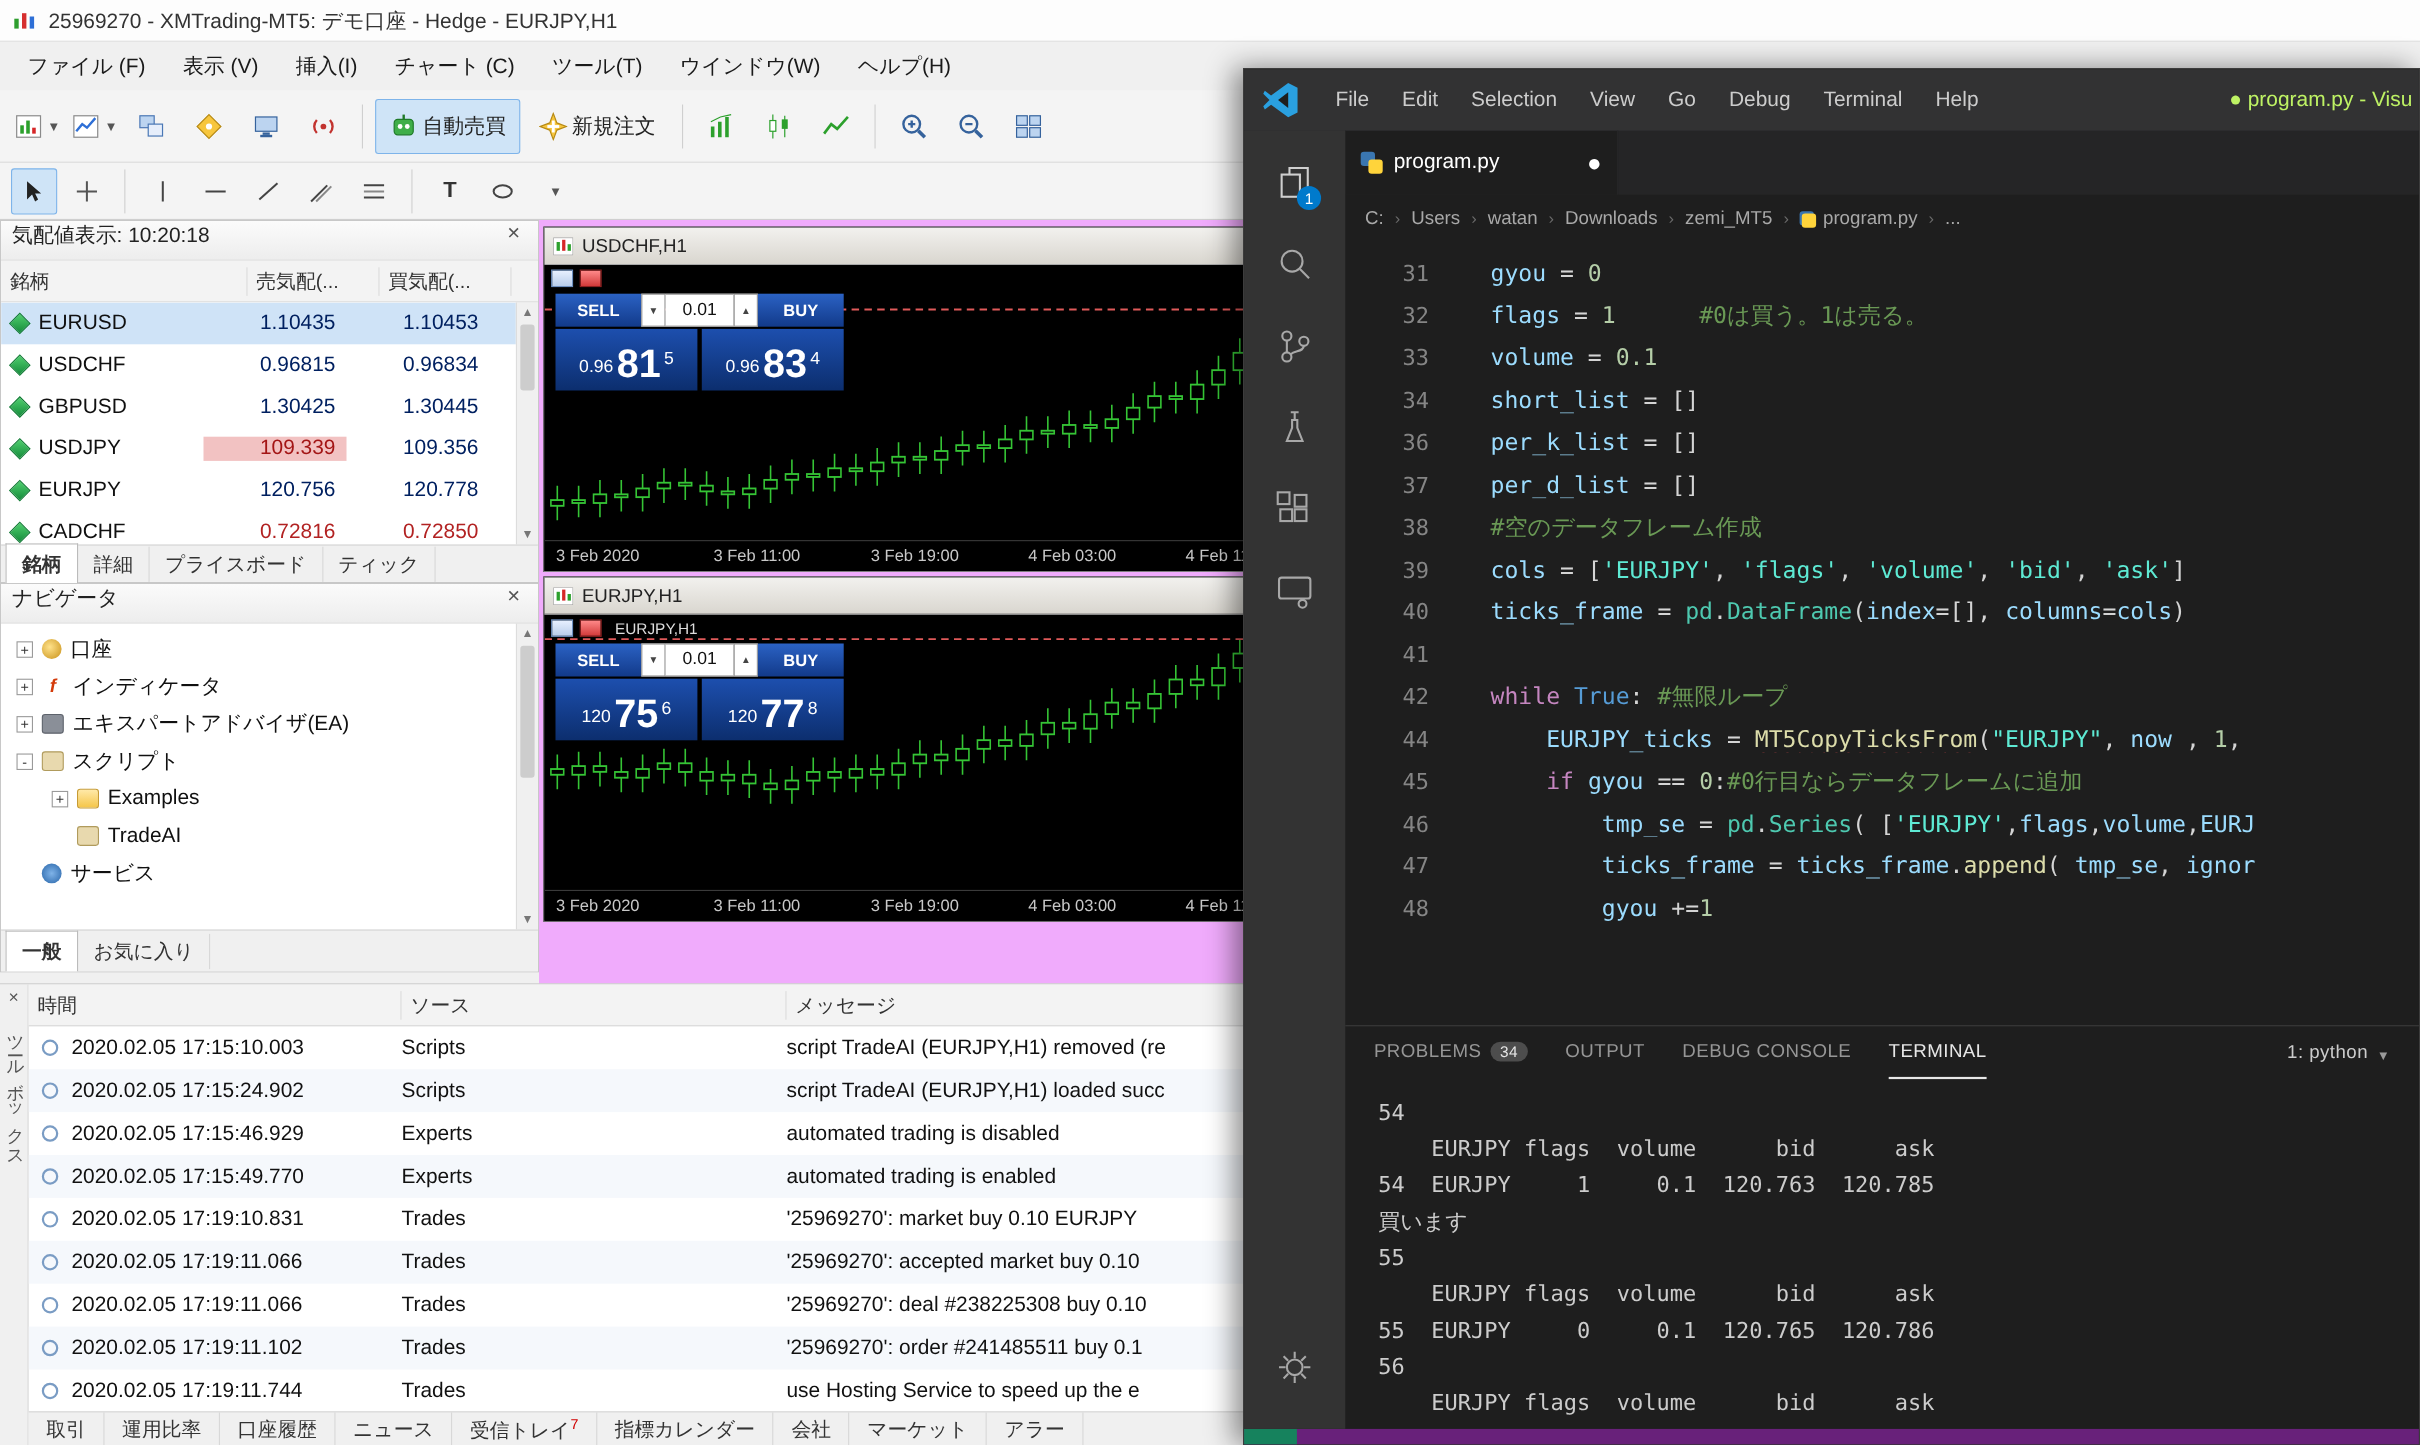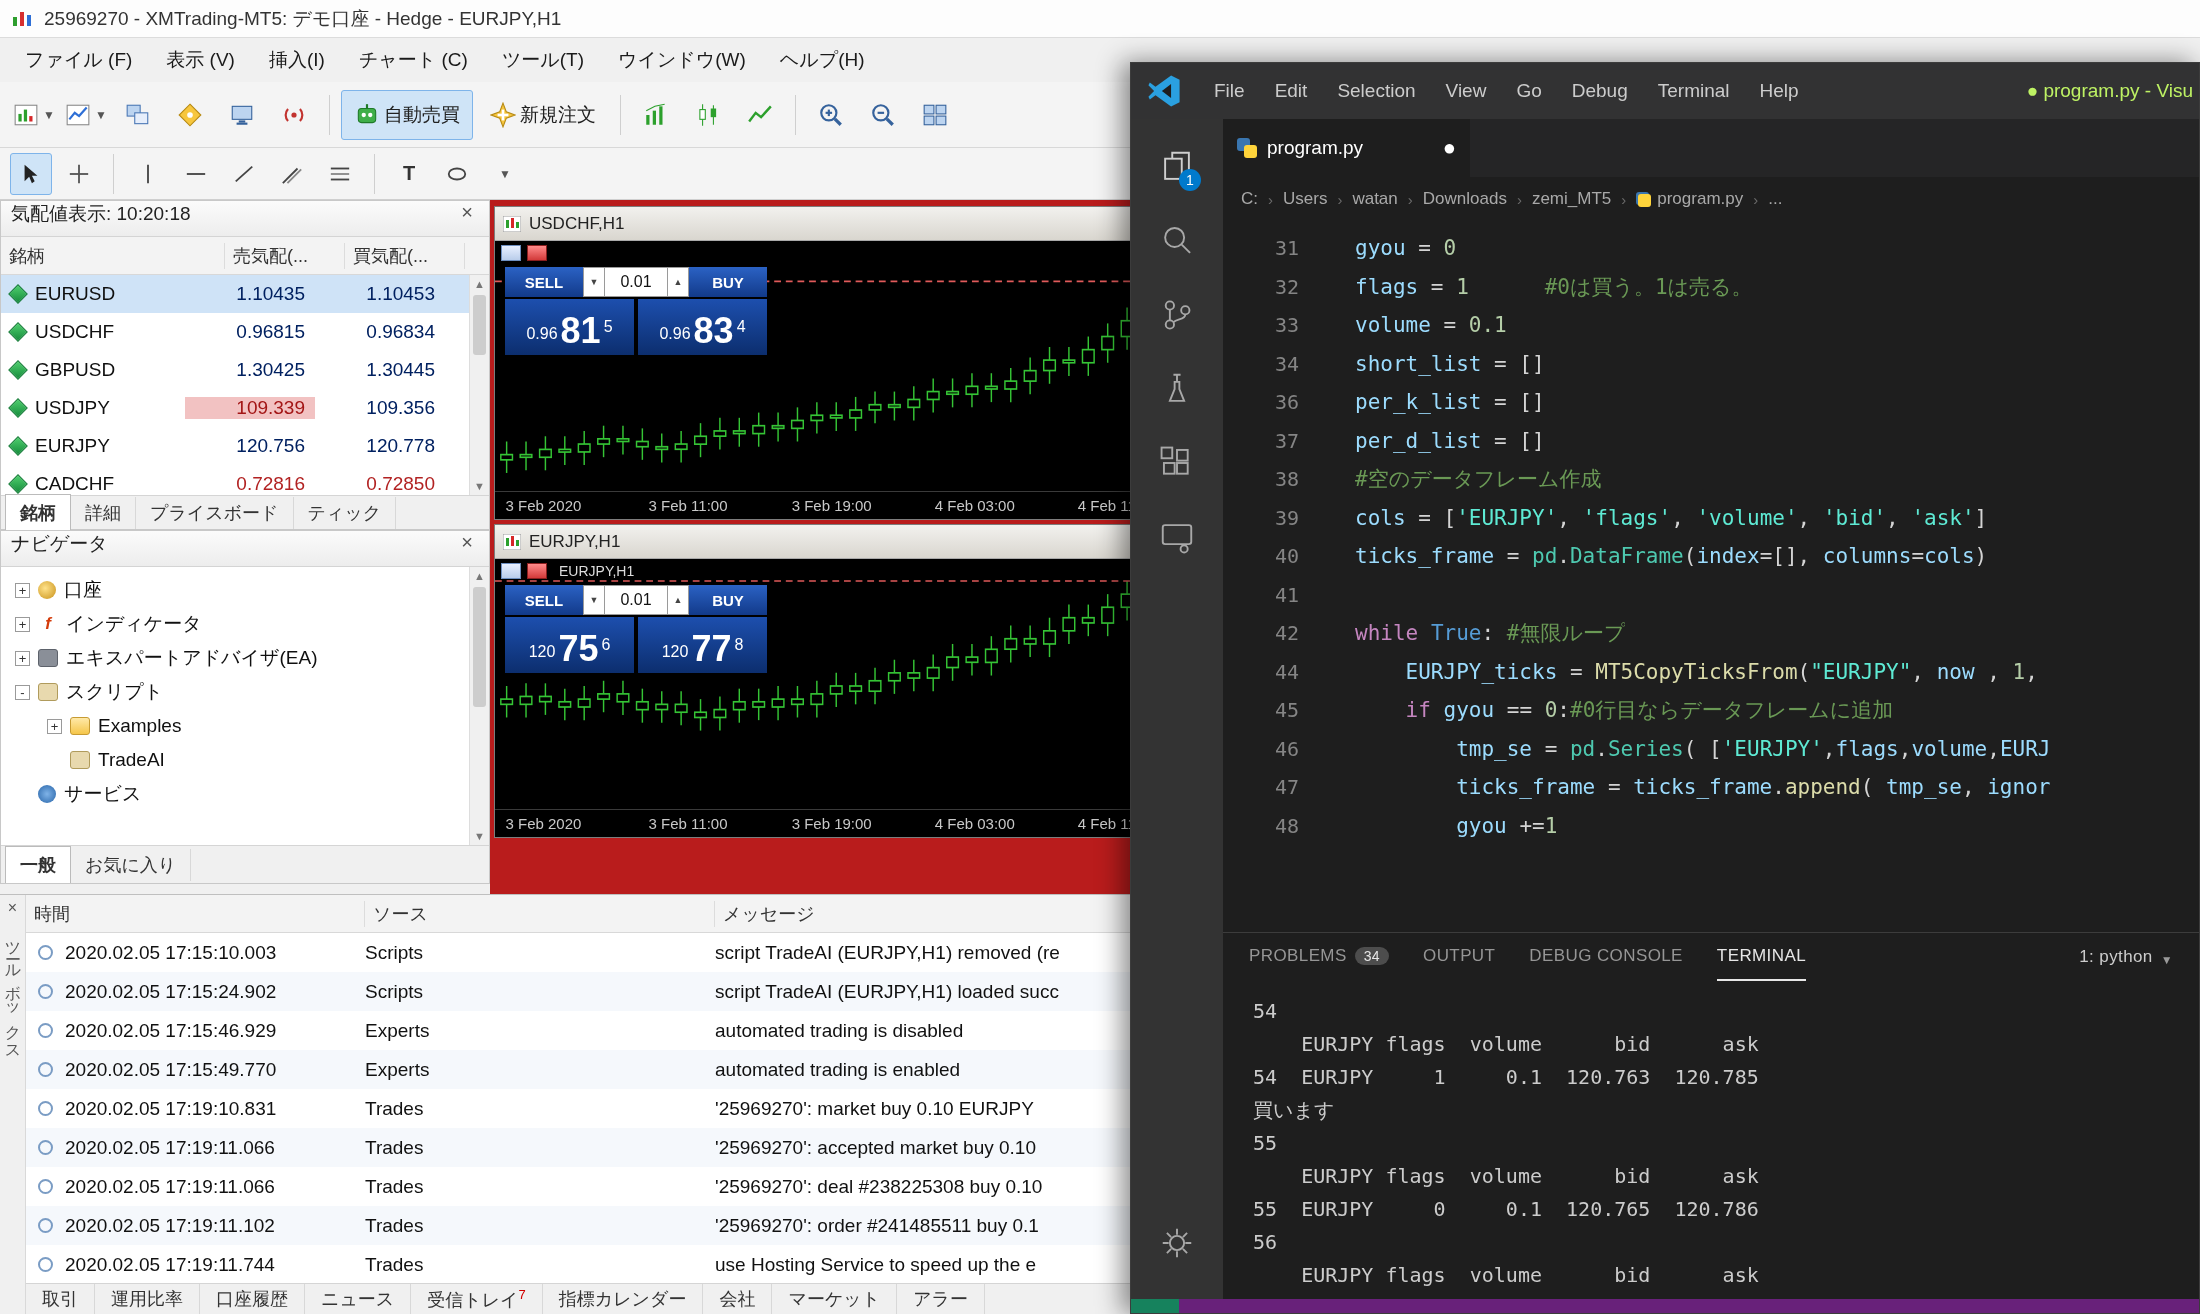--- a/index.html
+++ b/index.html
@@ -46,21 +46,21 @@
   .exp{width:15px;height:15px;border:1px solid #9a9a9a;background:#fff;font-size:13px;line-height:13px;text-align:center;color:#333;margin-right:8px;flex:none}
   .exp.none{visibility:hidden}
   .ni{width:20px;height:18px;margin-right:8px;border-radius:3px;flex:none}
   .ni-acc{background:radial-gradient(circle at 40% 40%,#ffe28a,#c89018);border-radius:50%;width:18px}
   .ni-ind{background:#fff;color:#d43b0a;font-style:italic;font-weight:bold;font-size:17px;line-height:18px;text-align:center}
   .ni-ea{background:#8a8f98;border:1px solid #5d626b}
   .ni-scr{background:#e8d9ae;border:1px solid #b09b5c}
   .ni-folder{background:linear-gradient(#ffe9a8,#f5c64a);border:1px solid #c79b33}
   .ni-gear{background:radial-gradient(circle,#7fb3e8,#2764a8);border-radius:50%;width:18px}
   
-  #charts{position:absolute;left:490px;top:200px;width:710px;height:836px;background:#b91c1c;overflow:hidden}
+  #charts{position:absolute;left:490px;top:200px;width:710px;height:836px;background:#f0abfc;overflow:hidden}
   .chart-win{position:absolute;left:4px;width:700px;height:314px;border:1px solid #7d7d7d;background:#000;display:flex;flex-direction:column}
   .ch-title{height:34px;background:linear-gradient(#f2f1ee,#d9d6cf);border-bottom:1px solid #a9a9a9;display:flex;align-items:center;gap:8px;padding:0 8px;color:#222;font-size:17px}
   .ch-black{position:relative;flex:1;background:#000;overflow:hidden}
   .ch-corner{position:absolute;left:6px;top:4px;display:flex;gap:6px;align-items:center;z-index:3}
   .ci{width:20px;height:16px;display:inline-block}
   .ci.grid{background:linear-gradient(#e8f0ff,#b9cdea);border:1px solid #6d8fc0}
   .ci.flag{background:linear-gradient(#ff8a8a,#d23a3a);border:1px solid #8a1f1f}
   .ch-inner{color:#ddd;font-size:14px;margin-left:6px}
   .oct{position:absolute;left:10px;top:26px;z-index:3;width:262px}
   .oct-r1{display:flex;height:30px}

